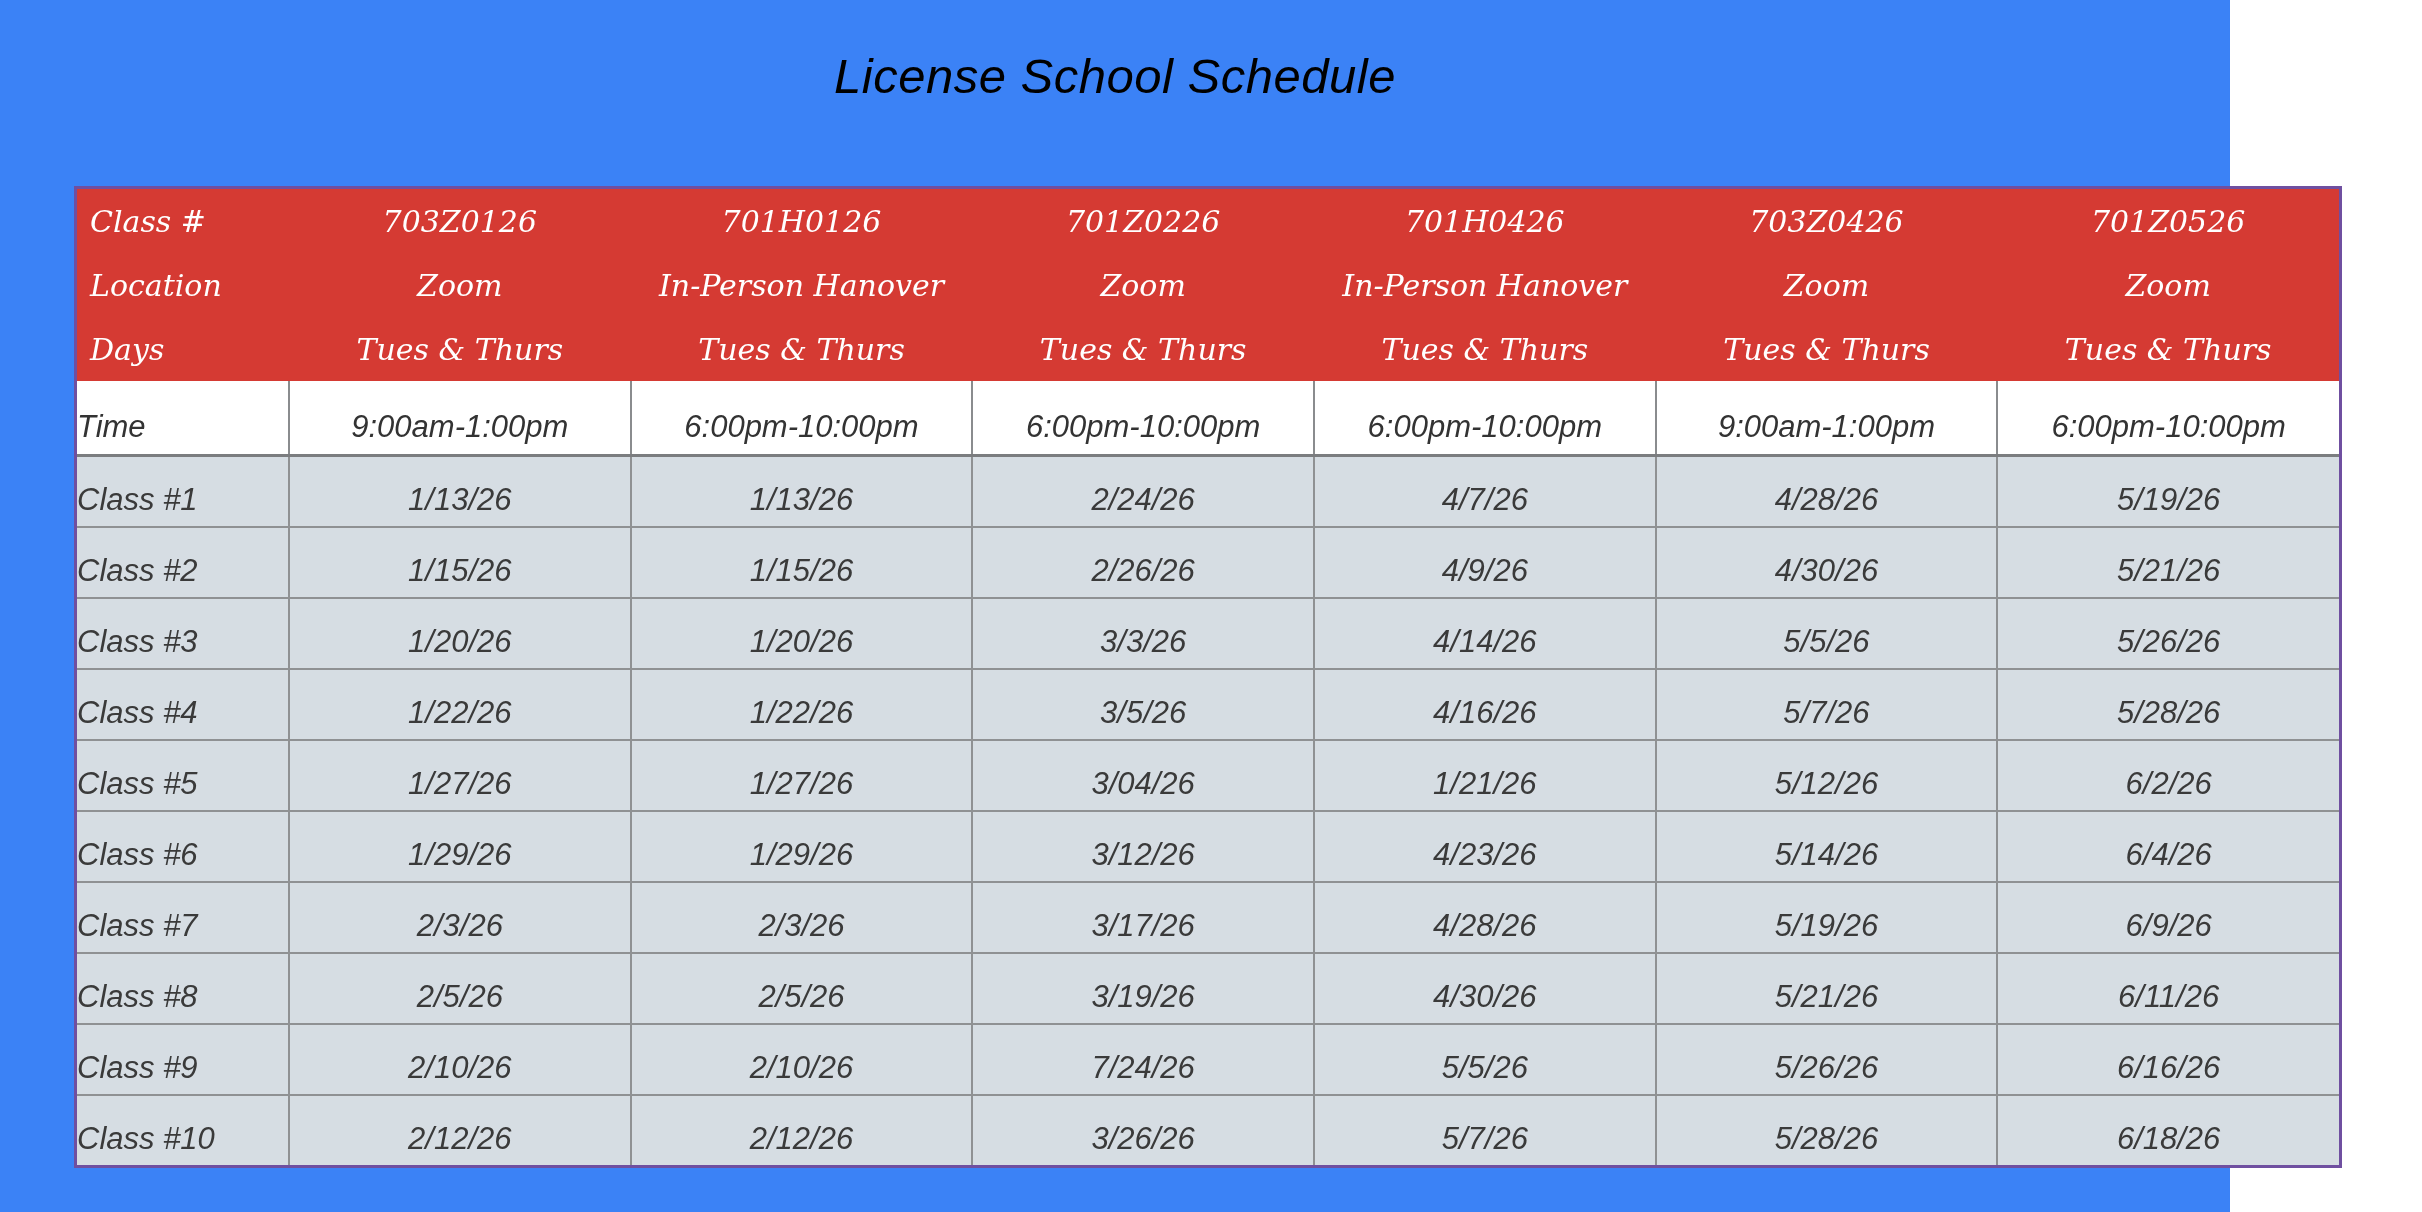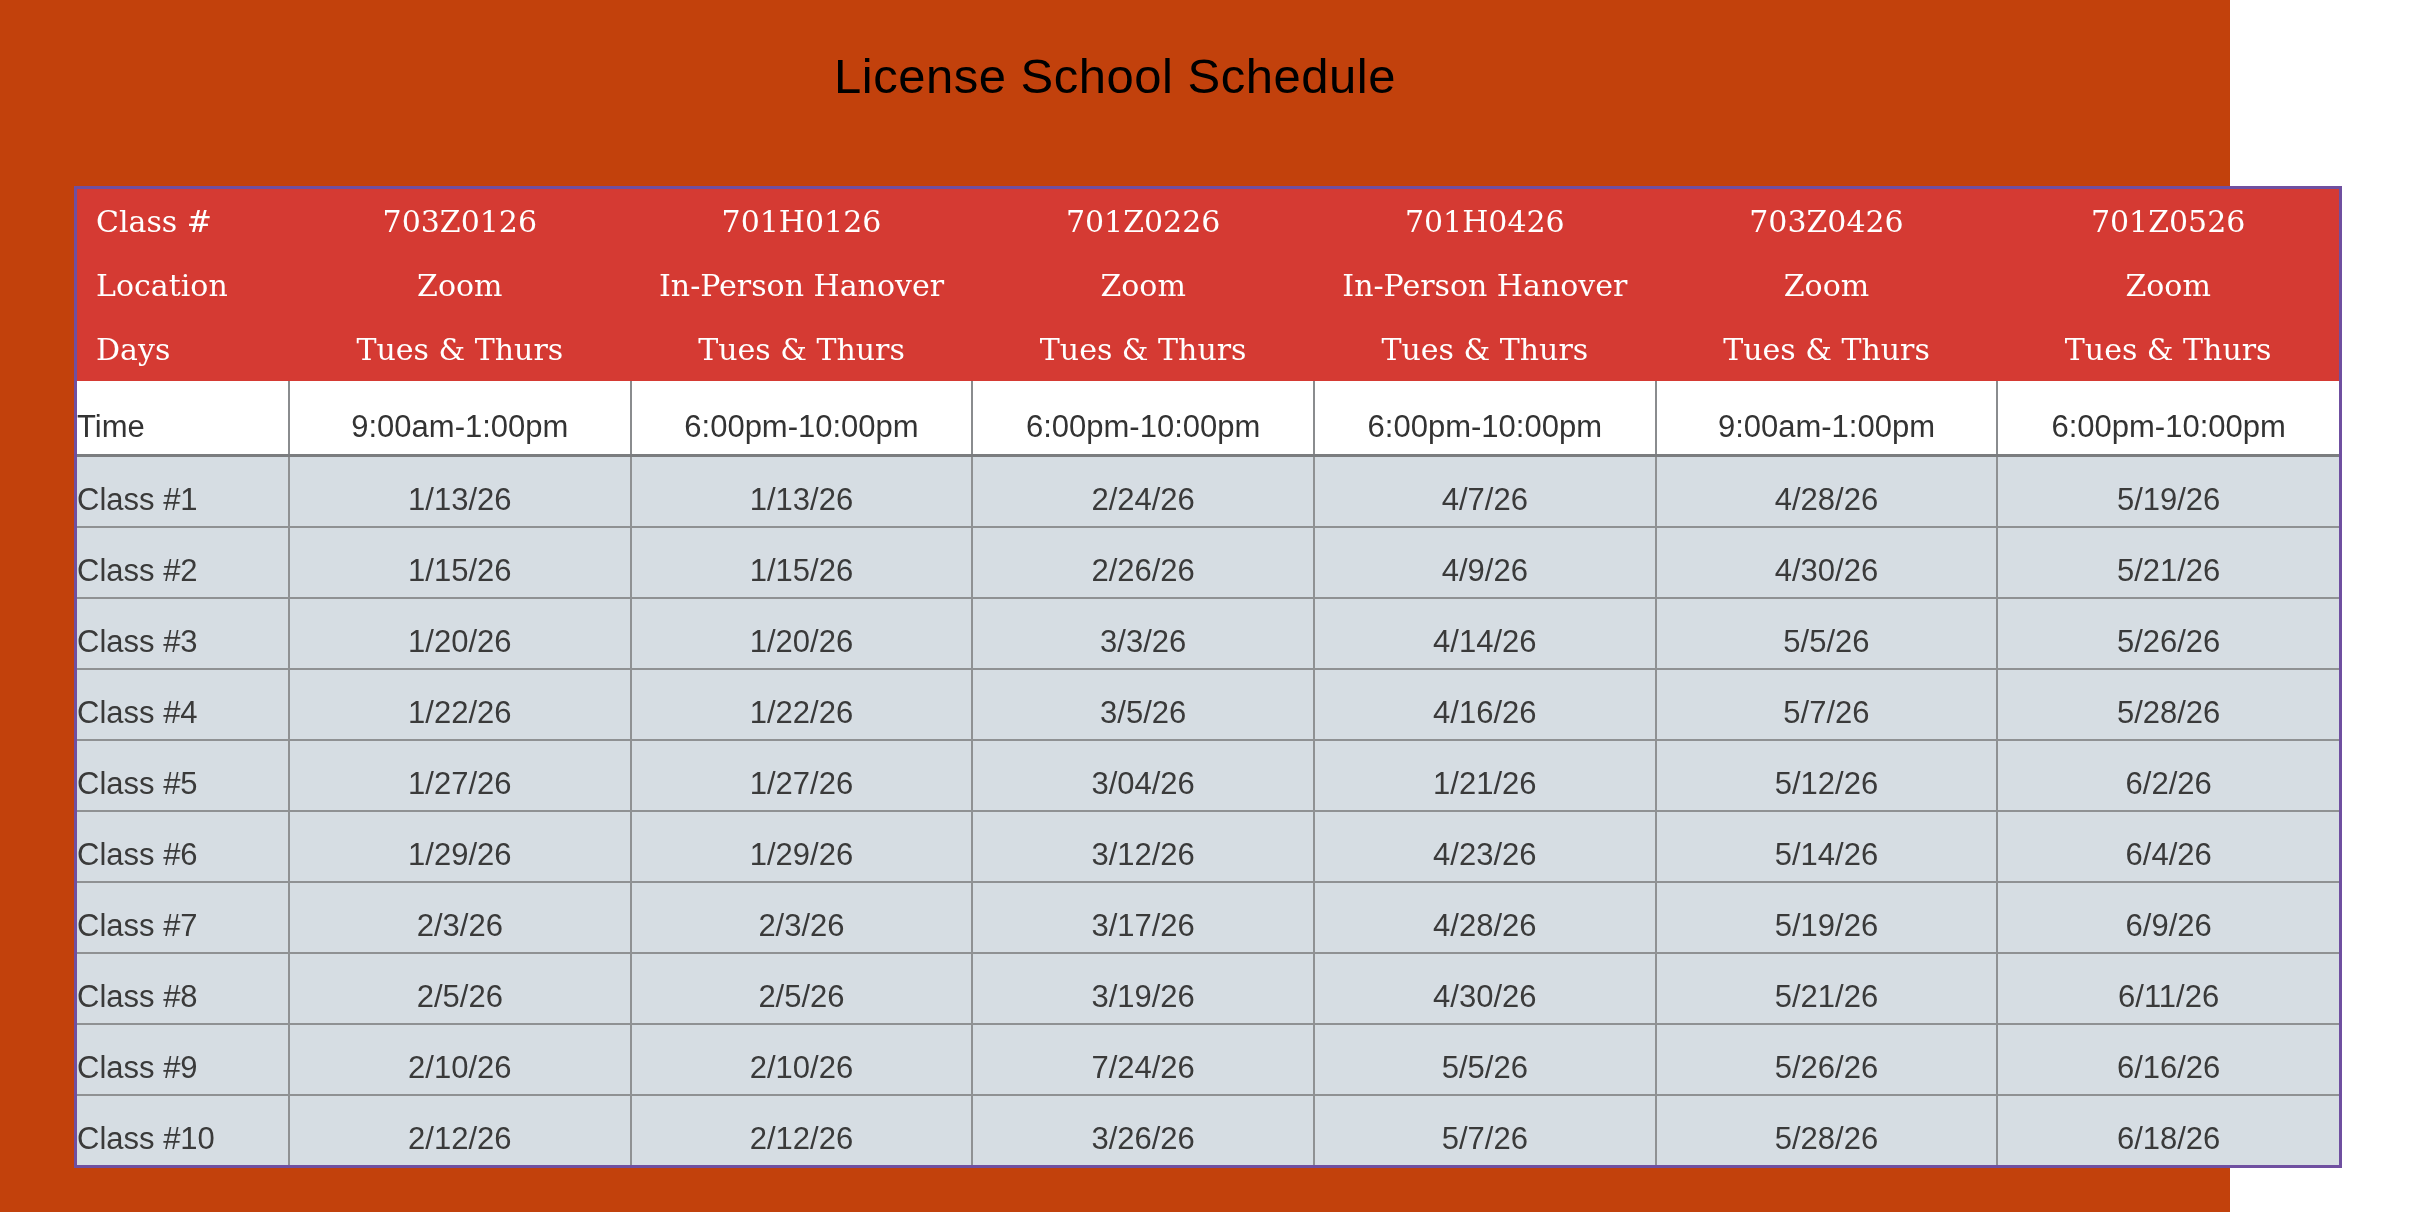--- a/index.html
+++ b/index.html
@@ -8,21 +8,22 @@
     background: #ffffff;
     width: 2422px;
     height: 1212px;
     overflow: hidden;
     font-family: "Liberation Sans", sans-serif;
   }
   .page {
     position: relative;
     width: 2230px;
     height: 1212px;
-    background: #c2410c;
+    background: #3b82f6;
+    font-style: italic;
   }
   .title {
     position: absolute;
     top: 48px;
     left: 0;
     width: 100%;
     margin: 0;
     text-align: center;
     font-family: "Liberation Sans", sans-serif;
     font-size: 49px;
@@ -53,21 +54,21 @@
     height: 64px;
     vertical-align: middle;
     text-align: center;
     border: none;
     padding: 0;
     overflow: hidden;
     white-space: nowrap;
   }
   tr.hdr td.label {
     text-align: left;
-    padding-left: 19px;
+    padding-left: 13px;
   }
   
   tr.time td {
     background: #ffffff;
     color: #333333;
     font-size: 31px;
     height: 64px;
     vertical-align: bottom;
     text-align: center;
     padding: 0 0 9px 0;

